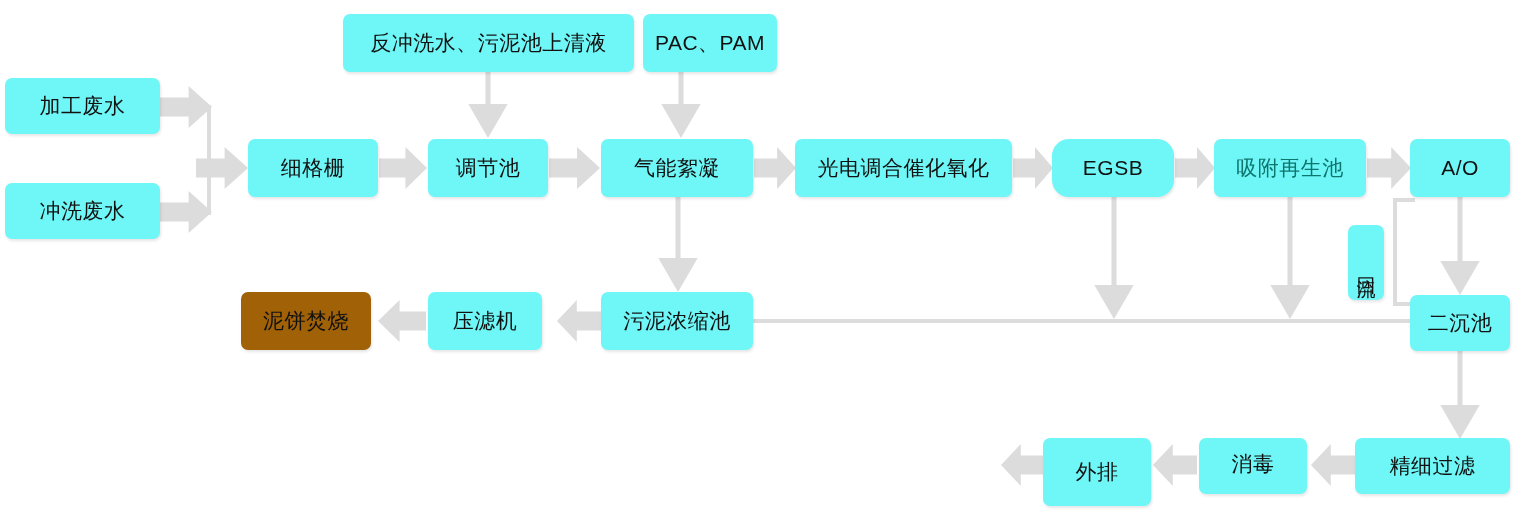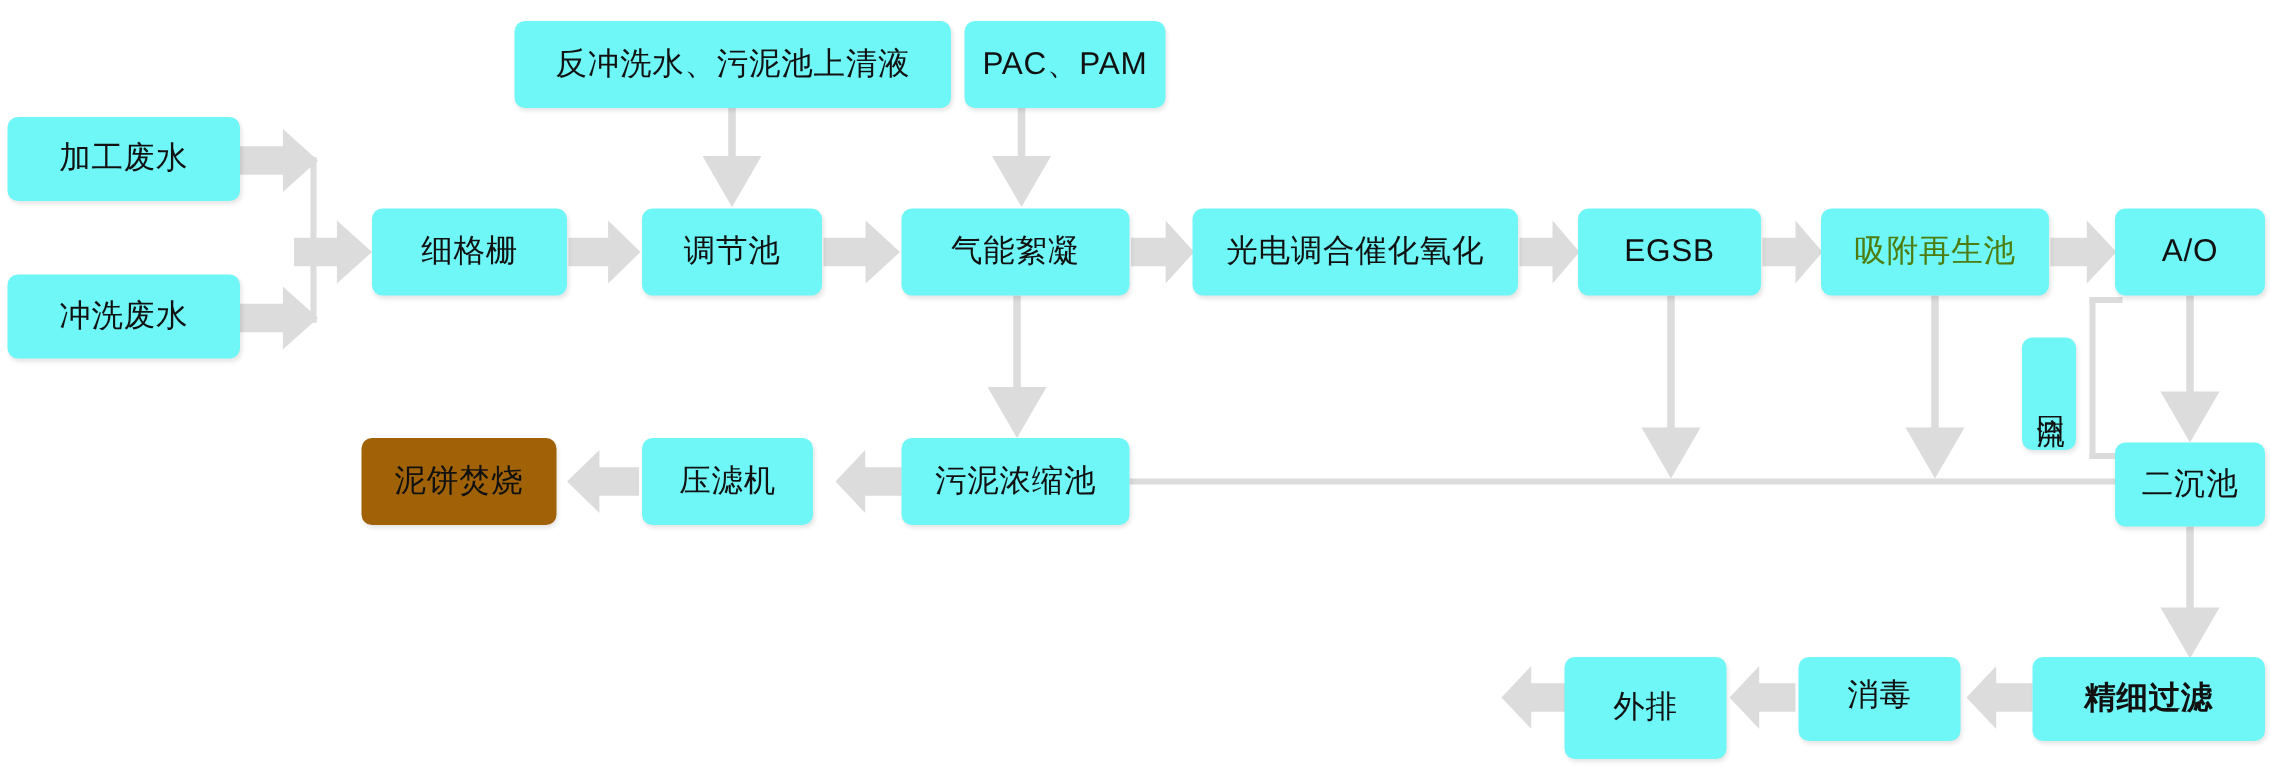--- a/index.html
+++ b/index.html
@@ -179,24 +179,24 @@
     </div>
     <div class="node" style="left: 428px; top: 139px; width: 120px; height: 58px; font-size: 21px; background: rgb(111, 247, 247); color: rgb(17, 17, 17);">
       <span>调节池</span>
     </div>
     <div class="node" style="left: 601px; top: 139px; width: 152px; height: 58px; font-size: 21px; background: rgb(111, 247, 247); color: rgb(17, 17, 17);">
       <span>气能絮凝</span>
     </div>
     <div class="node" style="left: 795px; top: 139px; width: 217px; height: 58px; font-size: 21px; background: rgb(111, 247, 247); color: rgb(17, 17, 17);">
       <span>光电调合催化氧化</span>
     </div>
-    <div class="node" style="left: 1052px; top: 139px; width: 122px; height: 58px; font-size: 21px; background: rgb(111, 247, 247); color: rgb(17, 17, 17);">
+    <div class="node" style="left: 1052px; top: 139px; width: 122px; height: 58px; font-size: 21px; background: rgb(111, 247, 247); color: rgb(17, 17, 17); border-radius: 17px;">
       <span>EGSB</span>
     </div>
-    <div class="node" style="left: 1214px; top: 139px; width: 152px; height: 58px; font-size: 21px; background: rgb(111, 247, 247); color: #4d7c0f;">
+    <div class="node" style="left: 1214px; top: 139px; width: 152px; height: 58px; font-size: 21px; background: rgb(111, 247, 247); color: #0f766e;">
       <span>吸附再生池</span>
     </div>
     <div class="node" style="left: 1410px; top: 139px; width: 100px; height: 58px; font-size: 21px; background: rgb(111, 247, 247); color: rgb(17, 17, 17);">
       <span>A/O</span>
     </div>
     <div class="node vertical" style="left: 1348px; top: 225px; width: 36px; height: 75px; font-size: 19px; background: rgb(111, 247, 247); color: rgb(17, 17, 17);">
       <span>回流</span>
     </div>
     <div class="node" style="left: 1410px; top: 295px; width: 100px; height: 56px; font-size: 21px; background: rgb(111, 247, 247); color: rgb(17, 17, 17);">
       <span>二沉池</span>
@@ -209,21 +209,21 @@
     </div>
     <div class="node" style="left: 601px; top: 292px; width: 152px; height: 58px; font-size: 21px; background: rgb(111, 247, 247); color: rgb(17, 17, 17);">
       <span>污泥浓缩池</span>
     </div>
     <div class="node" style="left: 428px; top: 292px; width: 114px; height: 58px; font-size: 21px; background: rgb(111, 247, 247); color: rgb(17, 17, 17);">
       <span>压滤机</span>
     </div>
     <div class="node" style="left: 241px; top: 292px; width: 130px; height: 58px; font-size: 21px; background: #a16207; color: rgb(17, 17, 17);">
       <span>泥饼焚烧</span>
     </div>
-    <div class="node" style="left: 1355px; top: 438px; width: 155px; height: 56px; font-size: 21px; background: rgb(111, 247, 247); color: rgb(17, 17, 17); font-weight: bold;">
+    <div class="node" style="left: 1355px; top: 438px; width: 155px; height: 56px; font-size: 21px; background: rgb(111, 247, 247); color: rgb(17, 17, 17);">
       <span>精细过滤</span>
     </div>
     <div class="node" style="left: 1199px; top: 438px; width: 108px; height: 56px; font-size: 21px; background: rgb(111, 247, 247); color: rgb(17, 17, 17); font-family: Liberation Mono, monospace;">
       <span>消毒</span>
     </div>
     <div class="node" style="left: 1043px; top: 438px; width: 108px; height: 68px; font-size: 21px; background: rgb(111, 247, 247); color: rgb(17, 17, 17);">
       <span>外排</span>
     </div>
   </div>
 

